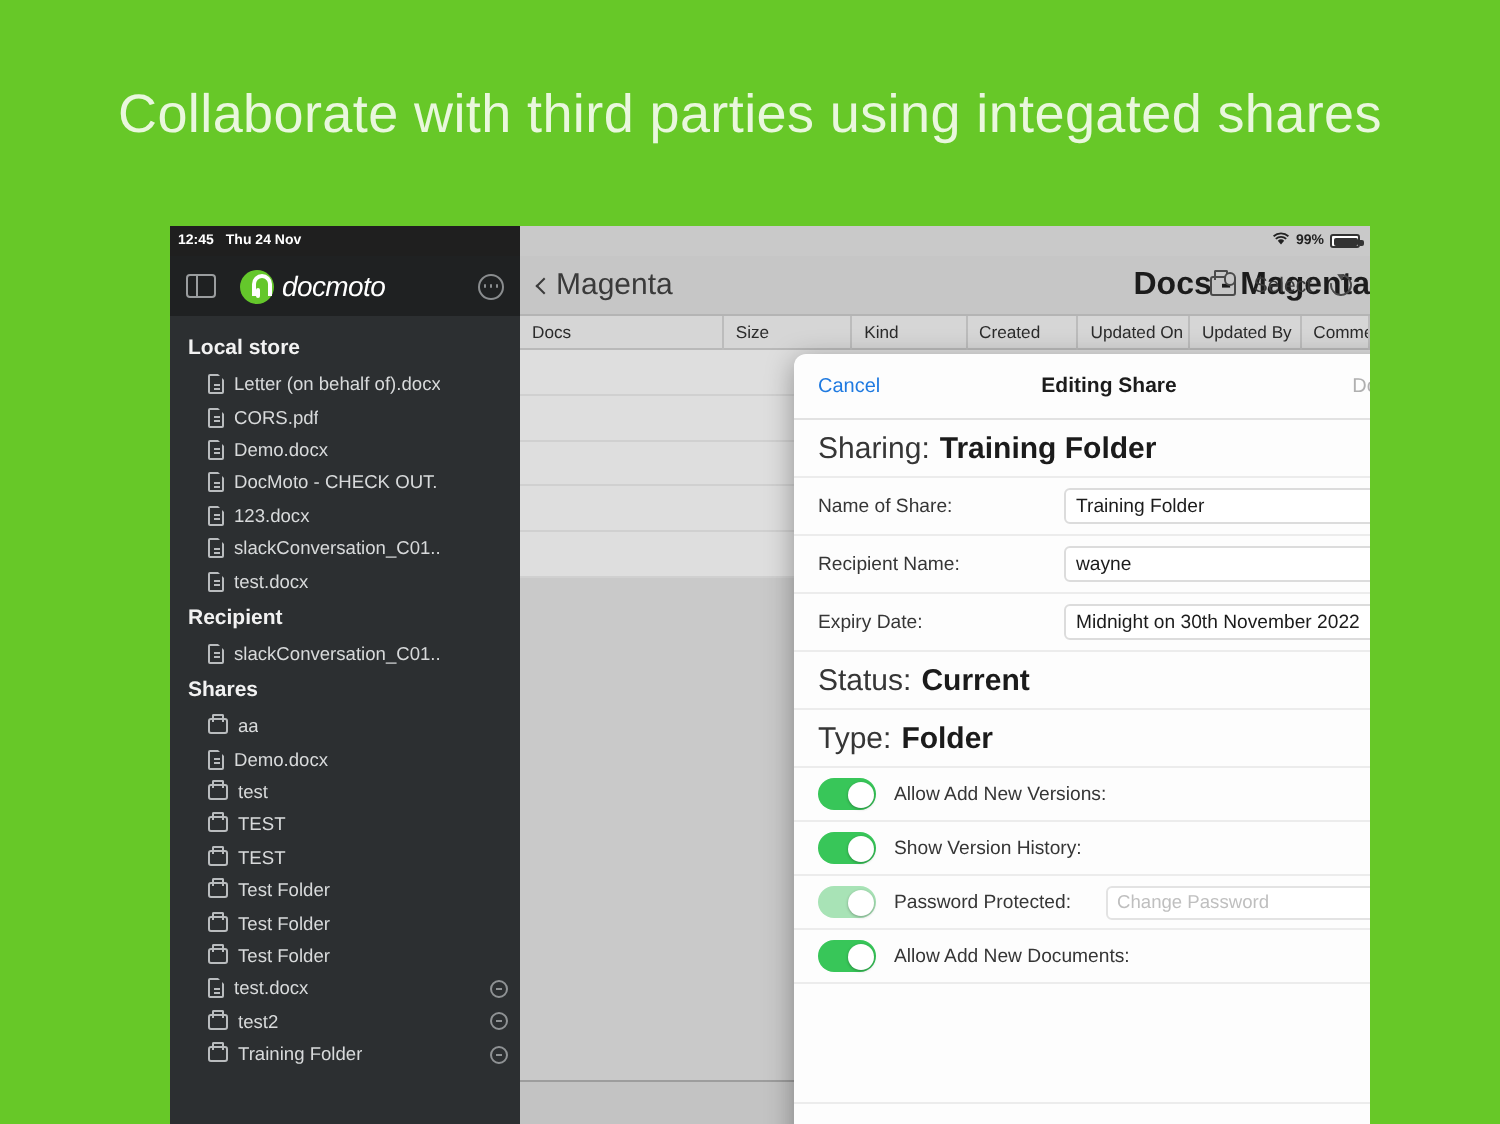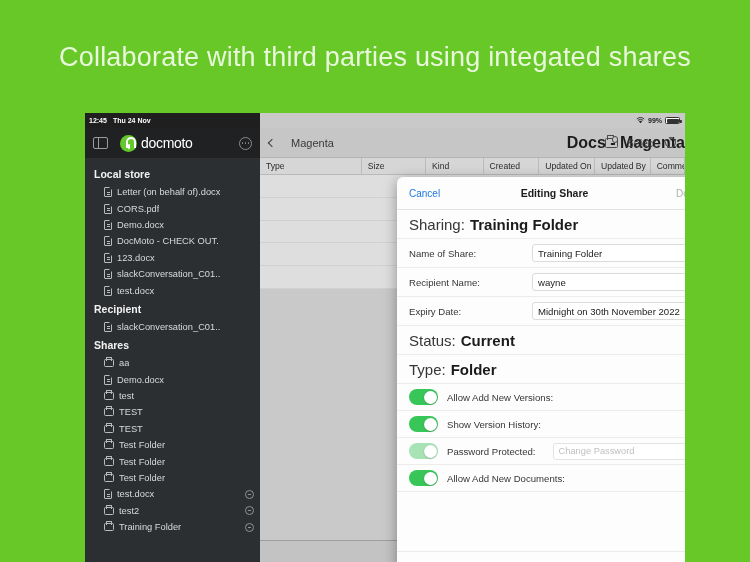--- a/index.html
+++ b/index.html
@@ -61,21 +61,21 @@
     display: flex; align-items: center; gap: 8px; padding: 0 8px;
   }
   .panel-ico {
     width: 15px; height: 12px; border: 1.3px solid #9a9d9f; border-radius: 2px;
     position: relative; flex: none;
   }
   .panel-ico::after {
     content: ""; position: absolute; left: 4px; top: -1.3px; bottom: -1.3px;
     width: 1.3px; background: #9a9d9f;
   }
-  .logo-wrap { display: flex; align-items: center; gap: 4px; margin-left: 4px; }
+  .logo-wrap { display: flex; align-items: center; gap: 4px; margin-left: 4px; font-style: italic; }
   .logo-mark {
     width: 17px; height: 17px; border-radius: 50%; background: #64c72b;
     position: relative; flex: none;
   }
   .logo-mark::before {
     content: ""; position: absolute; left: 5.5px; top: 2.5px;
     width: 6px; height: 9px; border: 2px solid #fff;
     border-bottom: none; border-radius: 5px 5px 0 0;
   }
   .logo-mark::after {
@@ -135,21 +135,21 @@
   
   .content {
     position: absolute; left: 175px; top: 15px; width: 425px; height: 434px;
     background: #c9c9c9; overflow: hidden;
   }
   .navbar {
     height: 30px; background: #c6c6c6;
     display: flex; align-items: center; padding: 0 9px;
     border-bottom: 1px solid #b4b4b4; position: relative;
   }
-  .nav-back { display: flex; align-items: center; gap: 16px; color: #3a3a3a; font-size: 11px; justify-content: center; }
+  .nav-back { display: flex; align-items: center; gap: 3px; color: #3a3a3a; font-size: 15px; justify-content: center; }
   .chev-left {
     width: 6px; height: 6px; border-left: 1.4px solid #3a3a3a;
     border-bottom: 1.4px solid #3a3a3a; transform: rotate(45deg); flex: none;
   }
   .nav-title {
     position: absolute; left: 0; right: 0; text-align: right;
     font-size: 16px; font-weight: bold; color: #1c1c1c; pointer-events: none;
   }
   .nav-right { margin-left: auto; display: flex; align-items: center; gap: 9px; z-index: 2; }
   .folder-new-ico {
@@ -401,21 +401,21 @@
       <span class="nav-title">Docs - Magenta</span>
       <span class="nav-right">
         <span class="folder-new-ico"></span>
         <span class="select-btn">Select</span>
         <span class="refresh-ico"></span>
       </span>
     </div>
 
     <div class="tbl">
       <div class="tbl-head">
-        <span class="cell c1">Type</span>
+        <span class="cell c1">Docs</span>
         <span class="cell c2">Size</span>
         <span class="cell c3">Kind</span>
         <span class="cell c4">Created</span>
         <span class="cell c5">Updated On</span>
         <span class="cell c5">Updated By</span>
         <span class="cell c6">Comments</span>
       </div>
       <div class="tbl-row">
         <span class="cell c1"></span>
         <span class="cell c2"></span>

